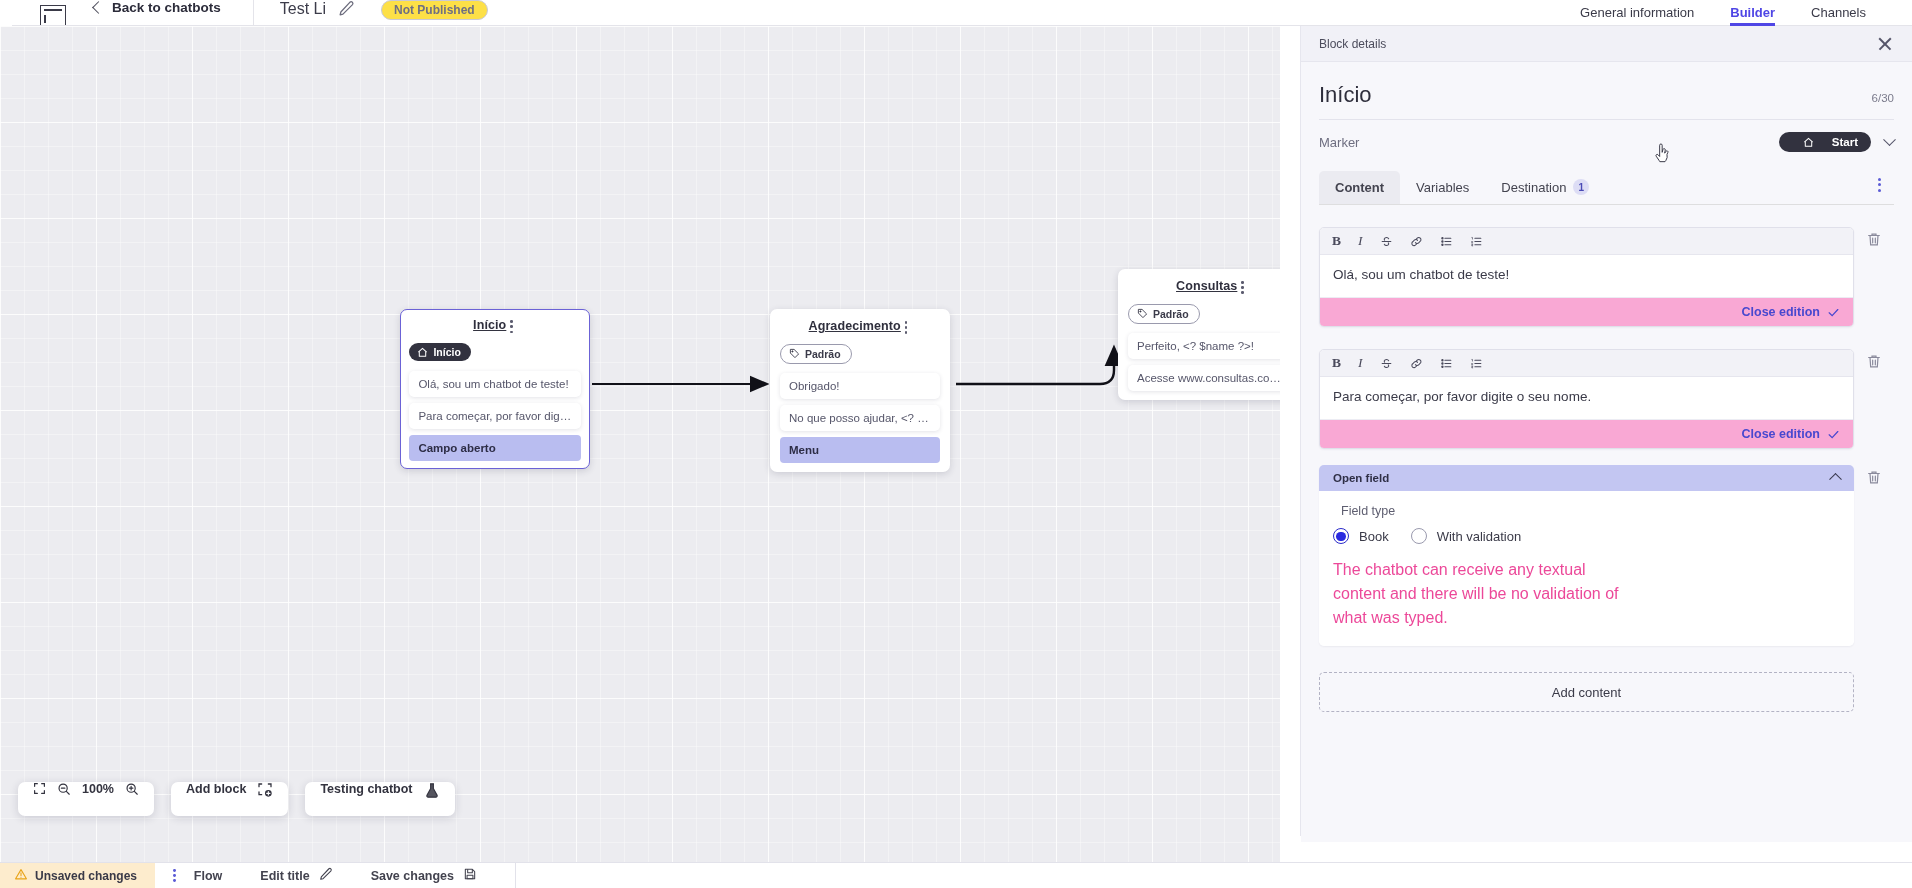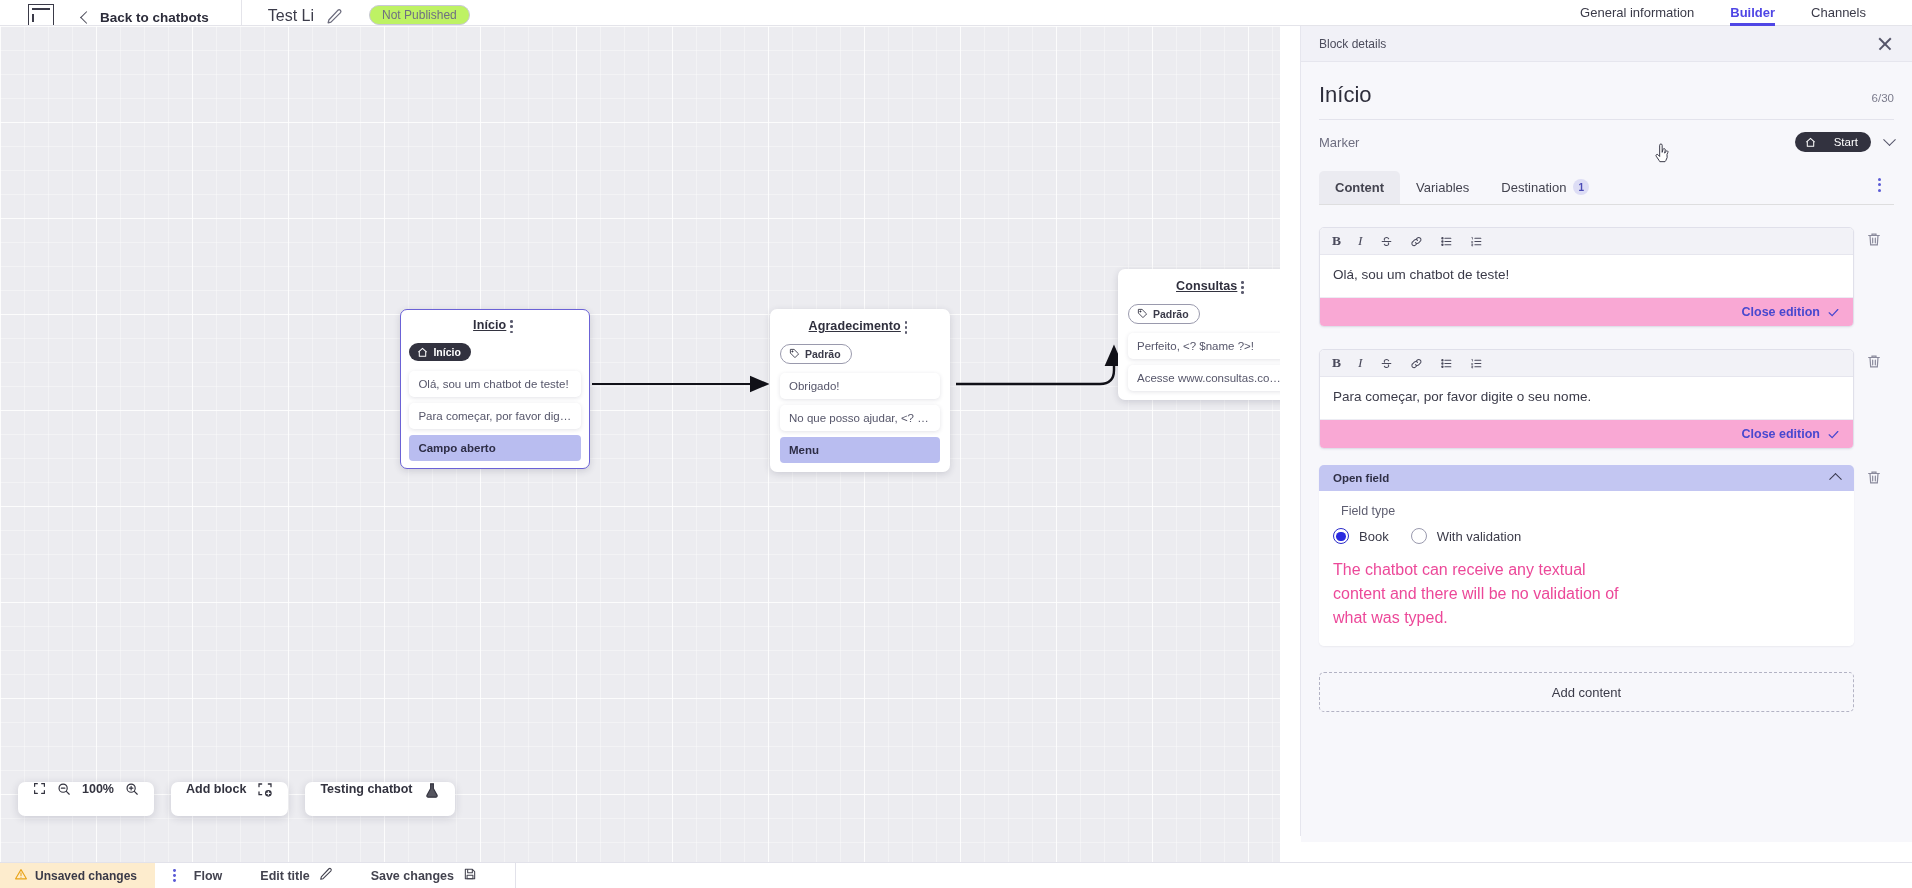--- a/index.html
+++ b/index.html
@@ -7,23 +7,23 @@
     width: 1912px; height: 888px;
     overflow: hidden;
     font-family: "Liberation Sans", sans-serif;
     background: #ffffff;
     color: #333340;
   }
   #app { position: relative; width: 1912px; height: 888px; }
 
   
   .topbar {
-    position: absolute; top: 0; left: 0; width: 1562px; height: 26px;
+    position: absolute; top: 0; left: 12px; width: 1562px; height: 26px;
     background: #fff;
-    display: flex; align-items: flex-end;
+    display: flex; align-items: flex-start;
     border-bottom: 1px solid #e4e4ea;
     overflow: hidden;
   }
   .logo-box {
     width: 30px; height: 26px; margin-left: 26px;
     display: flex; align-items: center; justify-content: center;
   }
   .logo-glyph {
     width: 26px; height: 22px; border: 1.6px solid #3a3a48;
     position: relative; margin-top: 6px;
@@ -35,21 +35,21 @@
     content:""; position:absolute; left:3px; top:9px; width:1.6px; bottom:3px; background:#3a3a48;
   }
   .back-wrap { display: flex; align-items: center; gap: 9px; margin-left: 26px; cursor: pointer; }
   .chev-left { width: 9px; height: 9px; border-left: 1.8px solid #4a4a58; border-bottom: 1.8px solid #4a4a58; transform: rotate(45deg); }
   .back-label { font-size: 13.5px; font-weight: 700; color: #2c2c3a; white-space: nowrap; }
   .topbar-sep { width: 1px; height: 26px; background: #e4e4ea; margin-left: 32px; }
   .bot-title { font-size: 16px; color: #3c3c4a; margin-left: 26px; white-space: nowrap; }
   .pencil-icon { margin-left: 12px; color: #6b6b7c; display:flex; align-items:center; }
   .pub-badge {
     margin-left: 26px; border: 1px solid #c9c9d6; border-radius: 11px;
-    padding: 2px 12px; font-size: 12px; color: #6f6f82; background: #bef264; white-space: nowrap;
+    padding: 2px 12px; font-size: 12px; color: #6f6f82; background: #fde047; white-space: nowrap; font-weight: bold;
   }
 
   
   .canvas {
     position: absolute; top: 26px; left: 0; width: 1562px; height: 836px;
     background-color: #ececf0;
     background-image:
       linear-gradient(to right, rgba(255,255,255,.75) 1px, transparent 1px),
       linear-gradient(to bottom, rgba(255,255,255,.75) 1px, transparent 1px);
     background-size: 96px 96px;
@@ -154,22 +154,22 @@
   .panel-inner { padding: 0 18px; background: #f7f7fb; height: calc(100% - 30px); overflow-y: auto; }
 
   .title-row { display: flex; align-items: baseline; justify-content: space-between; padding: 20px 0 11px 0; border-bottom: 1px solid #e3e3ec; }
   .block-title { font-size: 22px; color: #2e2e3c; font-weight: 400; }
   .counter { font-size: 11.5px; color: #7b7b8c; }
 
   .marker-row { display: flex; align-items: center; justify-content: space-between; padding: 12px 0 0 0; }
   .marker-label { font-size: 13px; color: #6e6e80; }
   .marker-right { display: flex; align-items: center; gap: 14px; }
   .marker-pill {
-    background: #32323f; color: #fff; border-radius: 13px; padding: 4px 13px 4px 10px;
-    font-size: 11.5px; font-weight: 400; display: inline-flex; align-items: center; gap: 18px; cursor: pointer;
+    background: #32323f; color: #fff; border-radius: 13px; padding: 4px 13px 4px 24px;
+    font-size: 11.5px; font-weight: 700; display: inline-flex; align-items: center; gap: 18px; cursor: pointer;
   }
   .chev-down { width: 9px; height: 9px; border-right: 1.7px solid #55556a; border-bottom: 1.7px solid #55556a; transform: rotate(45deg) translate(-2px,-2px); cursor: pointer; }
 
   .tabs2 { display: flex; align-items: flex-end; gap: 0; margin-top: 18px; border-bottom: 1px solid #dededf; position: relative; }
   .tab2 {
     font-size: 13px; color: #43434f; padding: 9px 16px; cursor: pointer; white-space: nowrap;
     display: flex; align-items: center; gap: 7px; border-radius: 5px 5px 0 0;
   }
   .tab2.active { background: #ebebf1; font-weight: 600; }
   .badge-count {

